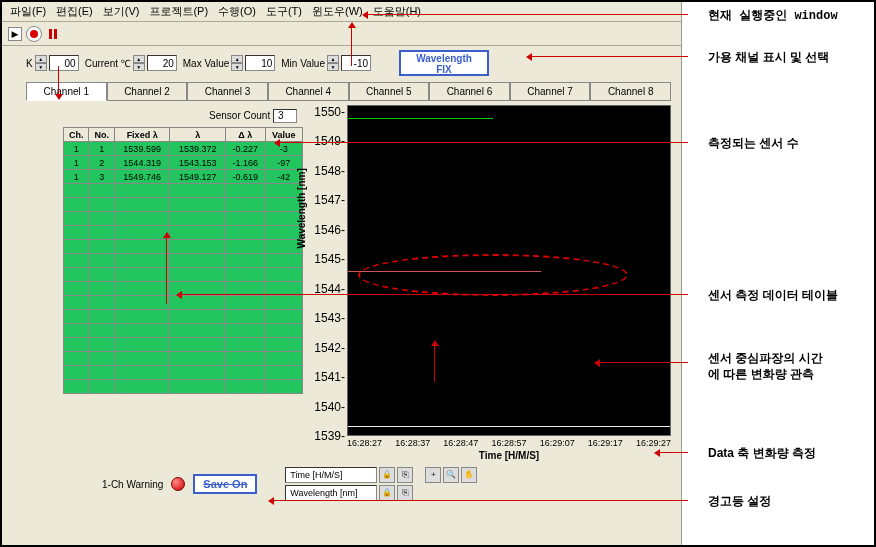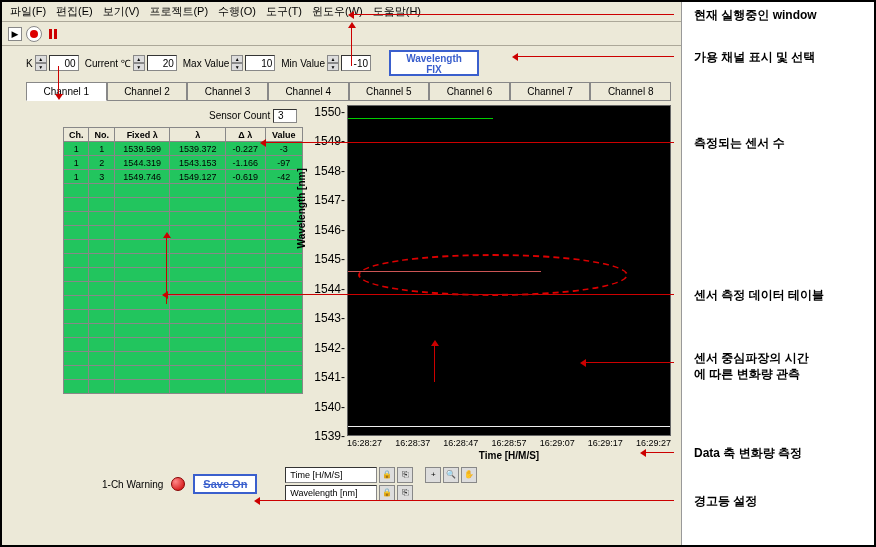--- a/index.html
+++ b/index.html
@@ -1,35 +1,35 @@
 <!DOCTYPE html>
 <html><head>
 <meta charset="utf-8">
 <style>
 * { box-sizing: border-box; margin: 0; padding: 0; font-family: Arial, sans-serif; }
 body { background: #fff; font-size: 11px; }
-.outer-frame { border: 2px solid #000; width: 876px; height: 547px; position: relative; display: flex; }
+.outer-frame { border: 2px solid #000; width: 876px; height: 547px; position: relative; display: flex; gap: 14px; }
 .app-panel { width: 680px; height: 100%; background: #ece9d8; border-right: 1px solid #999; position: relative; }
 .menubar { height: 20px; background: #ece9d8; display: flex; align-items: center; padding: 0 4px; gap: 2px; border-bottom: 1px solid #aca899; font-size: 11px; }
 .menubar span { padding: 2px 4px; cursor: default; }
 .toolbar { height: 24px; display: flex; align-items: center; padding: 0 6px; gap: 4px; border-bottom: 1px solid #aca899; }
 .tool-arrow { width: 14px; height: 14px; border: 1px solid #888; background: #fff; display: inline-flex; align-items: center; justify-content: center; font-size: 9px; }
 .tool-rec { width: 16px; height: 16px; border: 1px solid #888; border-radius: 50%; background: #fff; display: inline-flex; align-items: center; justify-content: center; }
 .tool-rec-inner { width: 8px; height: 8px; border-radius: 50%; background: #d00; }
 .tool-pause { width: 14px; height: 14px; display: inline-flex; gap: 2px; align-items: center; justify-content: center; }
 .tool-pause span { width: 3px; height: 10px; background: #c00; }
 .main-tabs { display: flex; height: 24px; margin: 6px 10px 0 80px; }
 .main-tab { flex: 1; border: 1px solid #888; background: #ece9d8; text-align: center; line-height: 20px; font-size: 11px; font-weight: bold; cursor: default; }
 .main-tab.active { background: #fff; border-bottom: 1px solid #fff; }
 .param-row { display: flex; align-items: center; gap: 6px; padding: 4px 10px 4px 24px; font-size: 10px; }
 .param-row .field { display: inline-flex; align-items: center; gap: 2px; }
 .num-input { width: 30px; height: 16px; border: 1px inset #888; background: #fff; text-align: right; padding: 0 2px; font-size: 10px; }
 .spin { width: 12px; height: 16px; display: inline-flex; flex-direction: column; }
 .spin span { flex: 1; border: 1px solid #888; font-size: 5px; text-align: center; line-height: 6px; background: #ddd; }
-.wave-fix { width: 90px; height: 26px; border: 2px solid #3a5fcd; background: #fff; color: #3a5fcd; font-size: 10px; font-weight: bold; text-align: center; line-height: 11px; padding: 1px; margin-left: 12px; }
+.wave-fix { width: 90px; height: 26px; border: 2px solid #3a5fcd; background: #fff; color: #3a5fcd; font-size: 10px; font-weight: bold; text-align: center; line-height: 11px; padding: 1px; margin-left: 22px; }
 .chan-tabs { display: flex; margin: 2px 10px 0 24px; }
 .chan-tab { flex: 1; border: 1px solid #888; background: #ece9d8; text-align: center; font-size: 10px; padding: 3px 11px; cursor: default; }
 .chan-tab.active { background: #fff; border-bottom: 1px solid #fff; }
 .content-row { display: flex; padding: 4px 10px 0 24px; gap: 4px; height: 360px; margin-left: 37px; }
 .table-panel { width: 240px; }
 .sensor-count { text-align: right; padding: 4px 6px 4px 0; font-size: 10px; }
 .sensor-count .sc-val { display: inline-block; width: 24px; height: 14px; border: 1px inset #888; background: #fff; text-align: left; padding: 0 4px; }
 .data-table { border-collapse: collapse; width: 100%; font-size: 9px; background: #22c55e; }
 .data-table th, .data-table td { border: 1px solid #888; padding: 1px 2px; text-align: center; height: 14px; }
 .data-table th { background: #ece9d8; }
@@ -368,21 +368,21 @@
     </div>
 
     <div class="arrow-v" style="left:349px; top:22px; height:42px;"></div>
     <div class="arrow-v down" style="left:56px; top:64px; height:28px;"></div>
     <div class="arrow-v" style="left:164px; top:232px; height:70px;"></div>
     <div class="arrow-v" style="left:432px; top:340px; height:40px;"></div>
   </div>
 
   <div class="annotations">
     <div class="arrow-line" style="left:-332px; top:12px; width:324px;"></div>
-    <div class="anno" style="top:5px;">현재 실행중인 window</div>
+    <div class="anno" style="top:5px;font-family:Liberation Mono, monospace;">현재 실행중인 window</div>
 
     <div class="arrow-line" style="left:-168px; top:54px; width:160px;"></div>
     <div class="anno" style="top:47px;">가용 채널 표시 및 선택</div>
 
     <div class="arrow-line" style="left:-420px; top:140px; width:412px;"></div>
     <div class="anno" style="top:133px;">측정되는 센서 수</div>
 
     <div class="arrow-line" style="left:-518px; top:292px; width:510px;"></div>
     <div class="anno" style="top:285px;">센서 측정 데이터 테이블</div>
 

